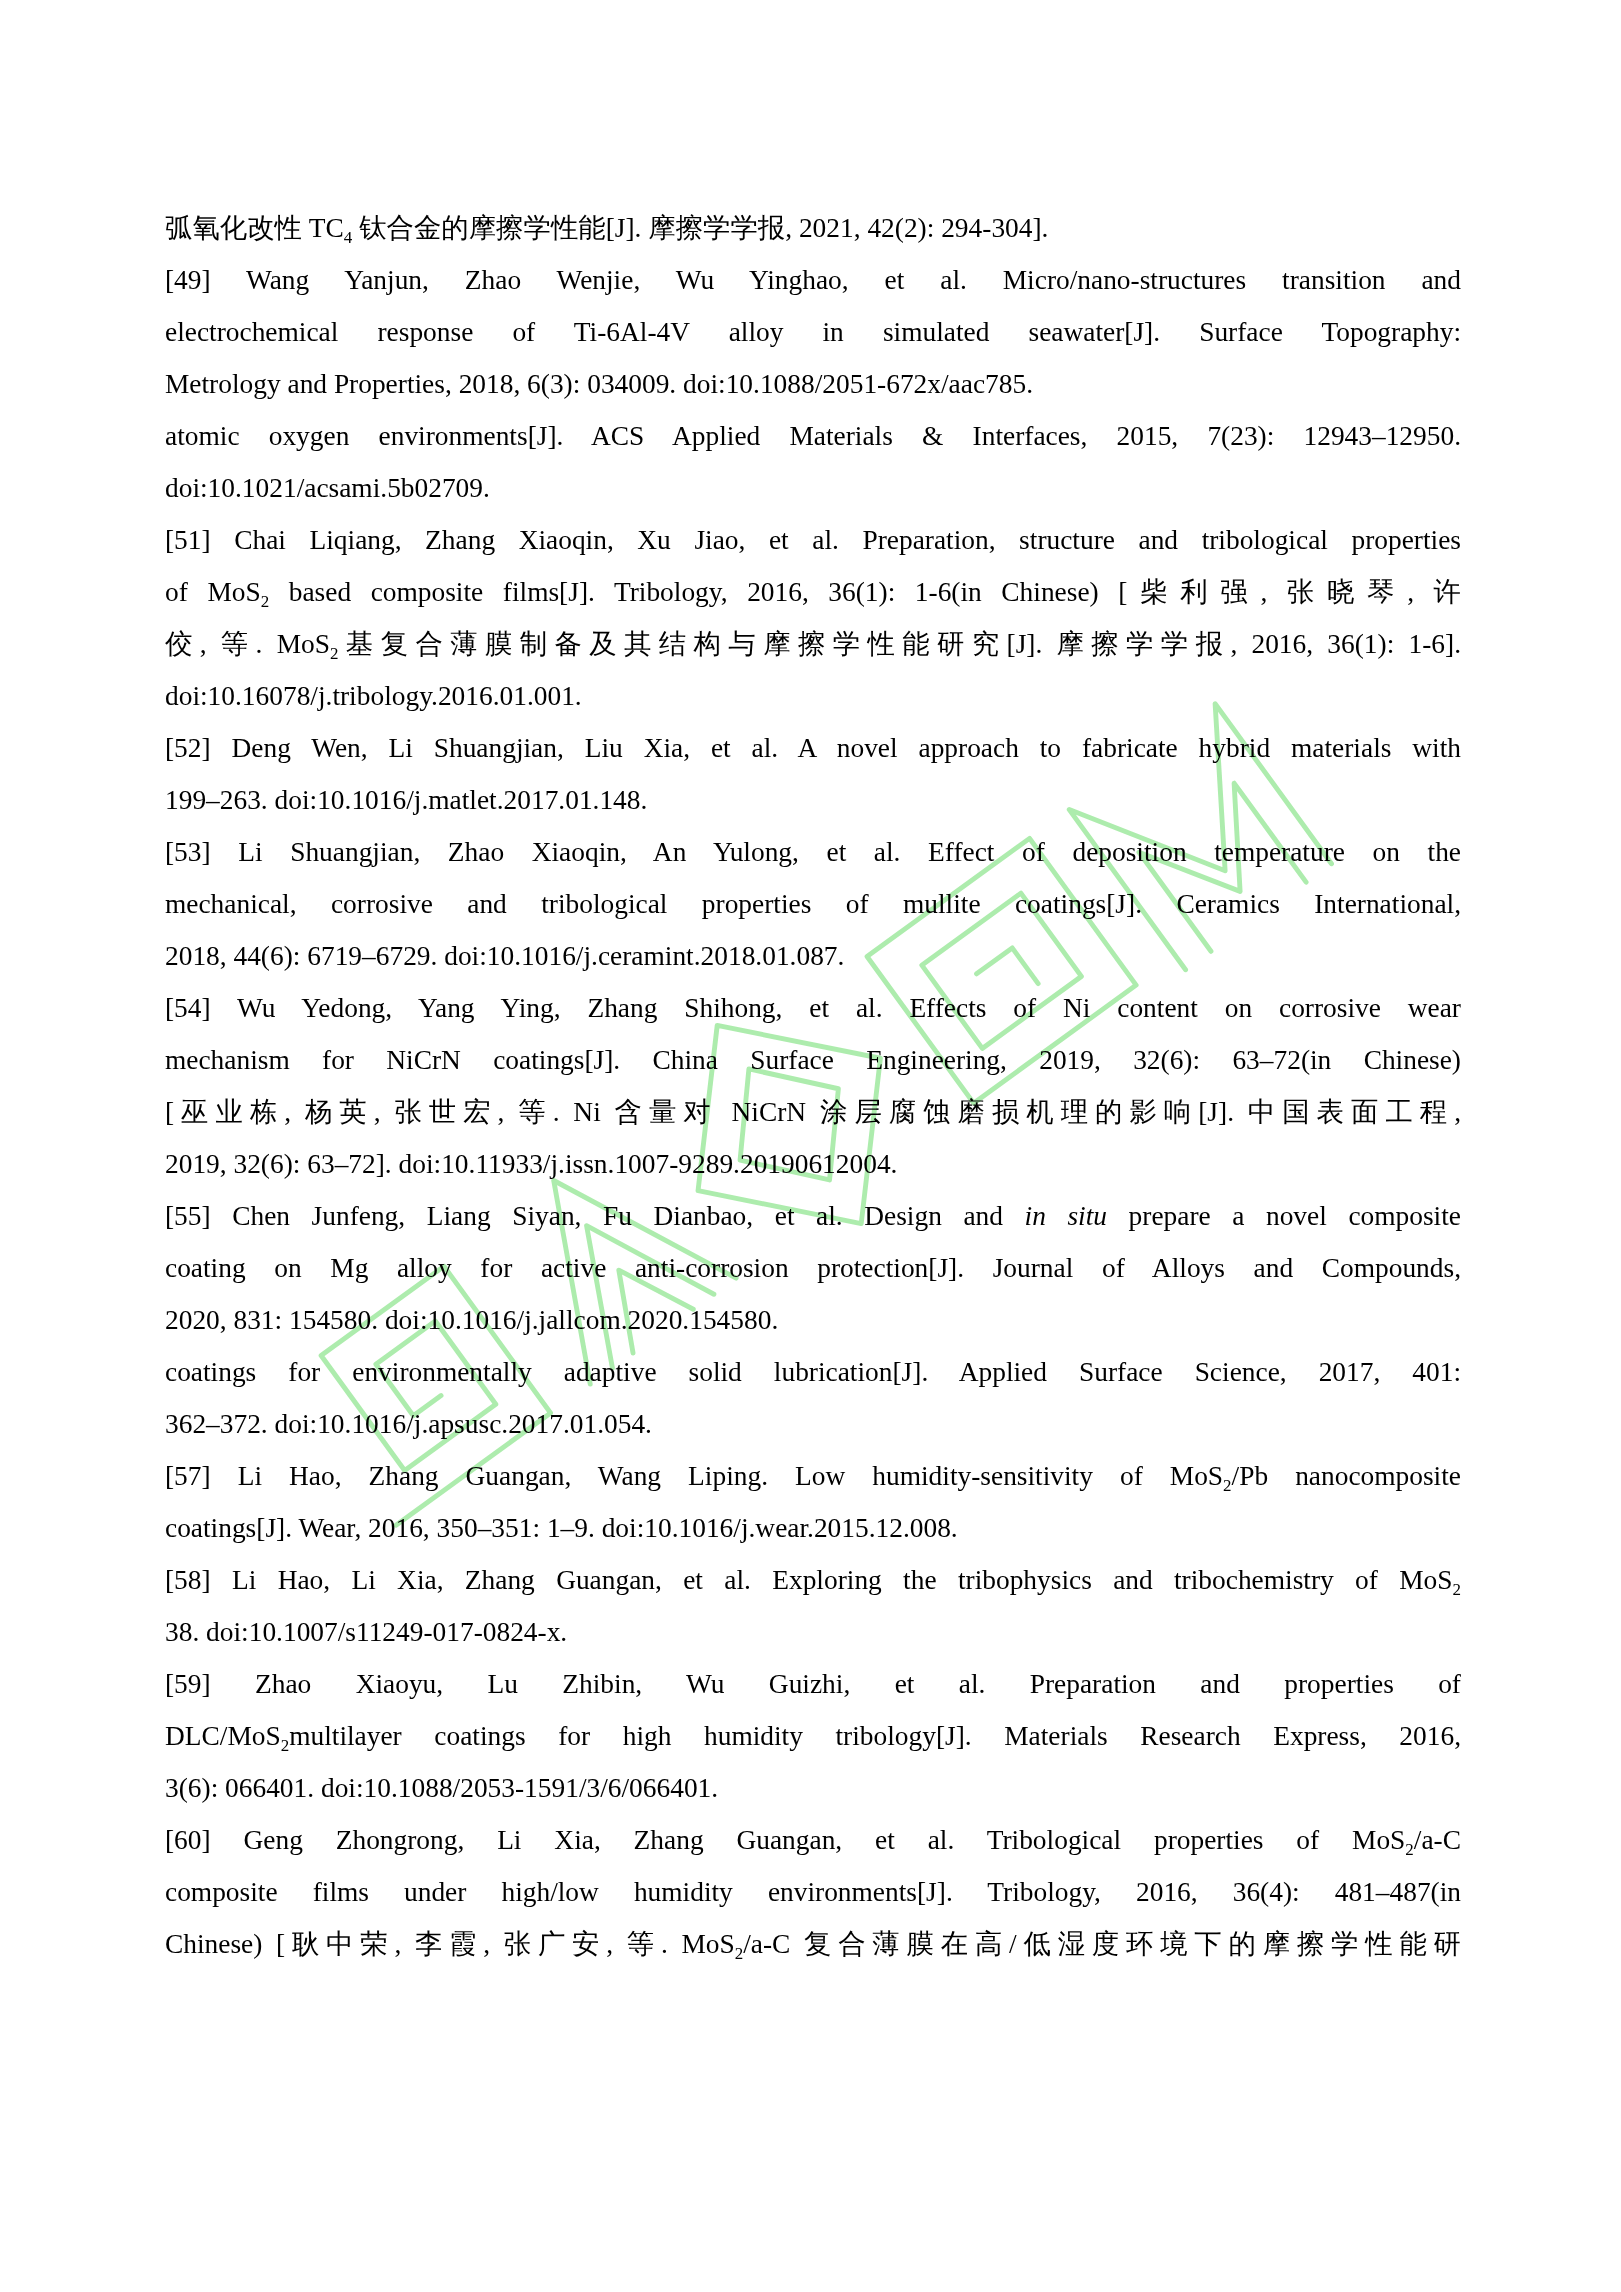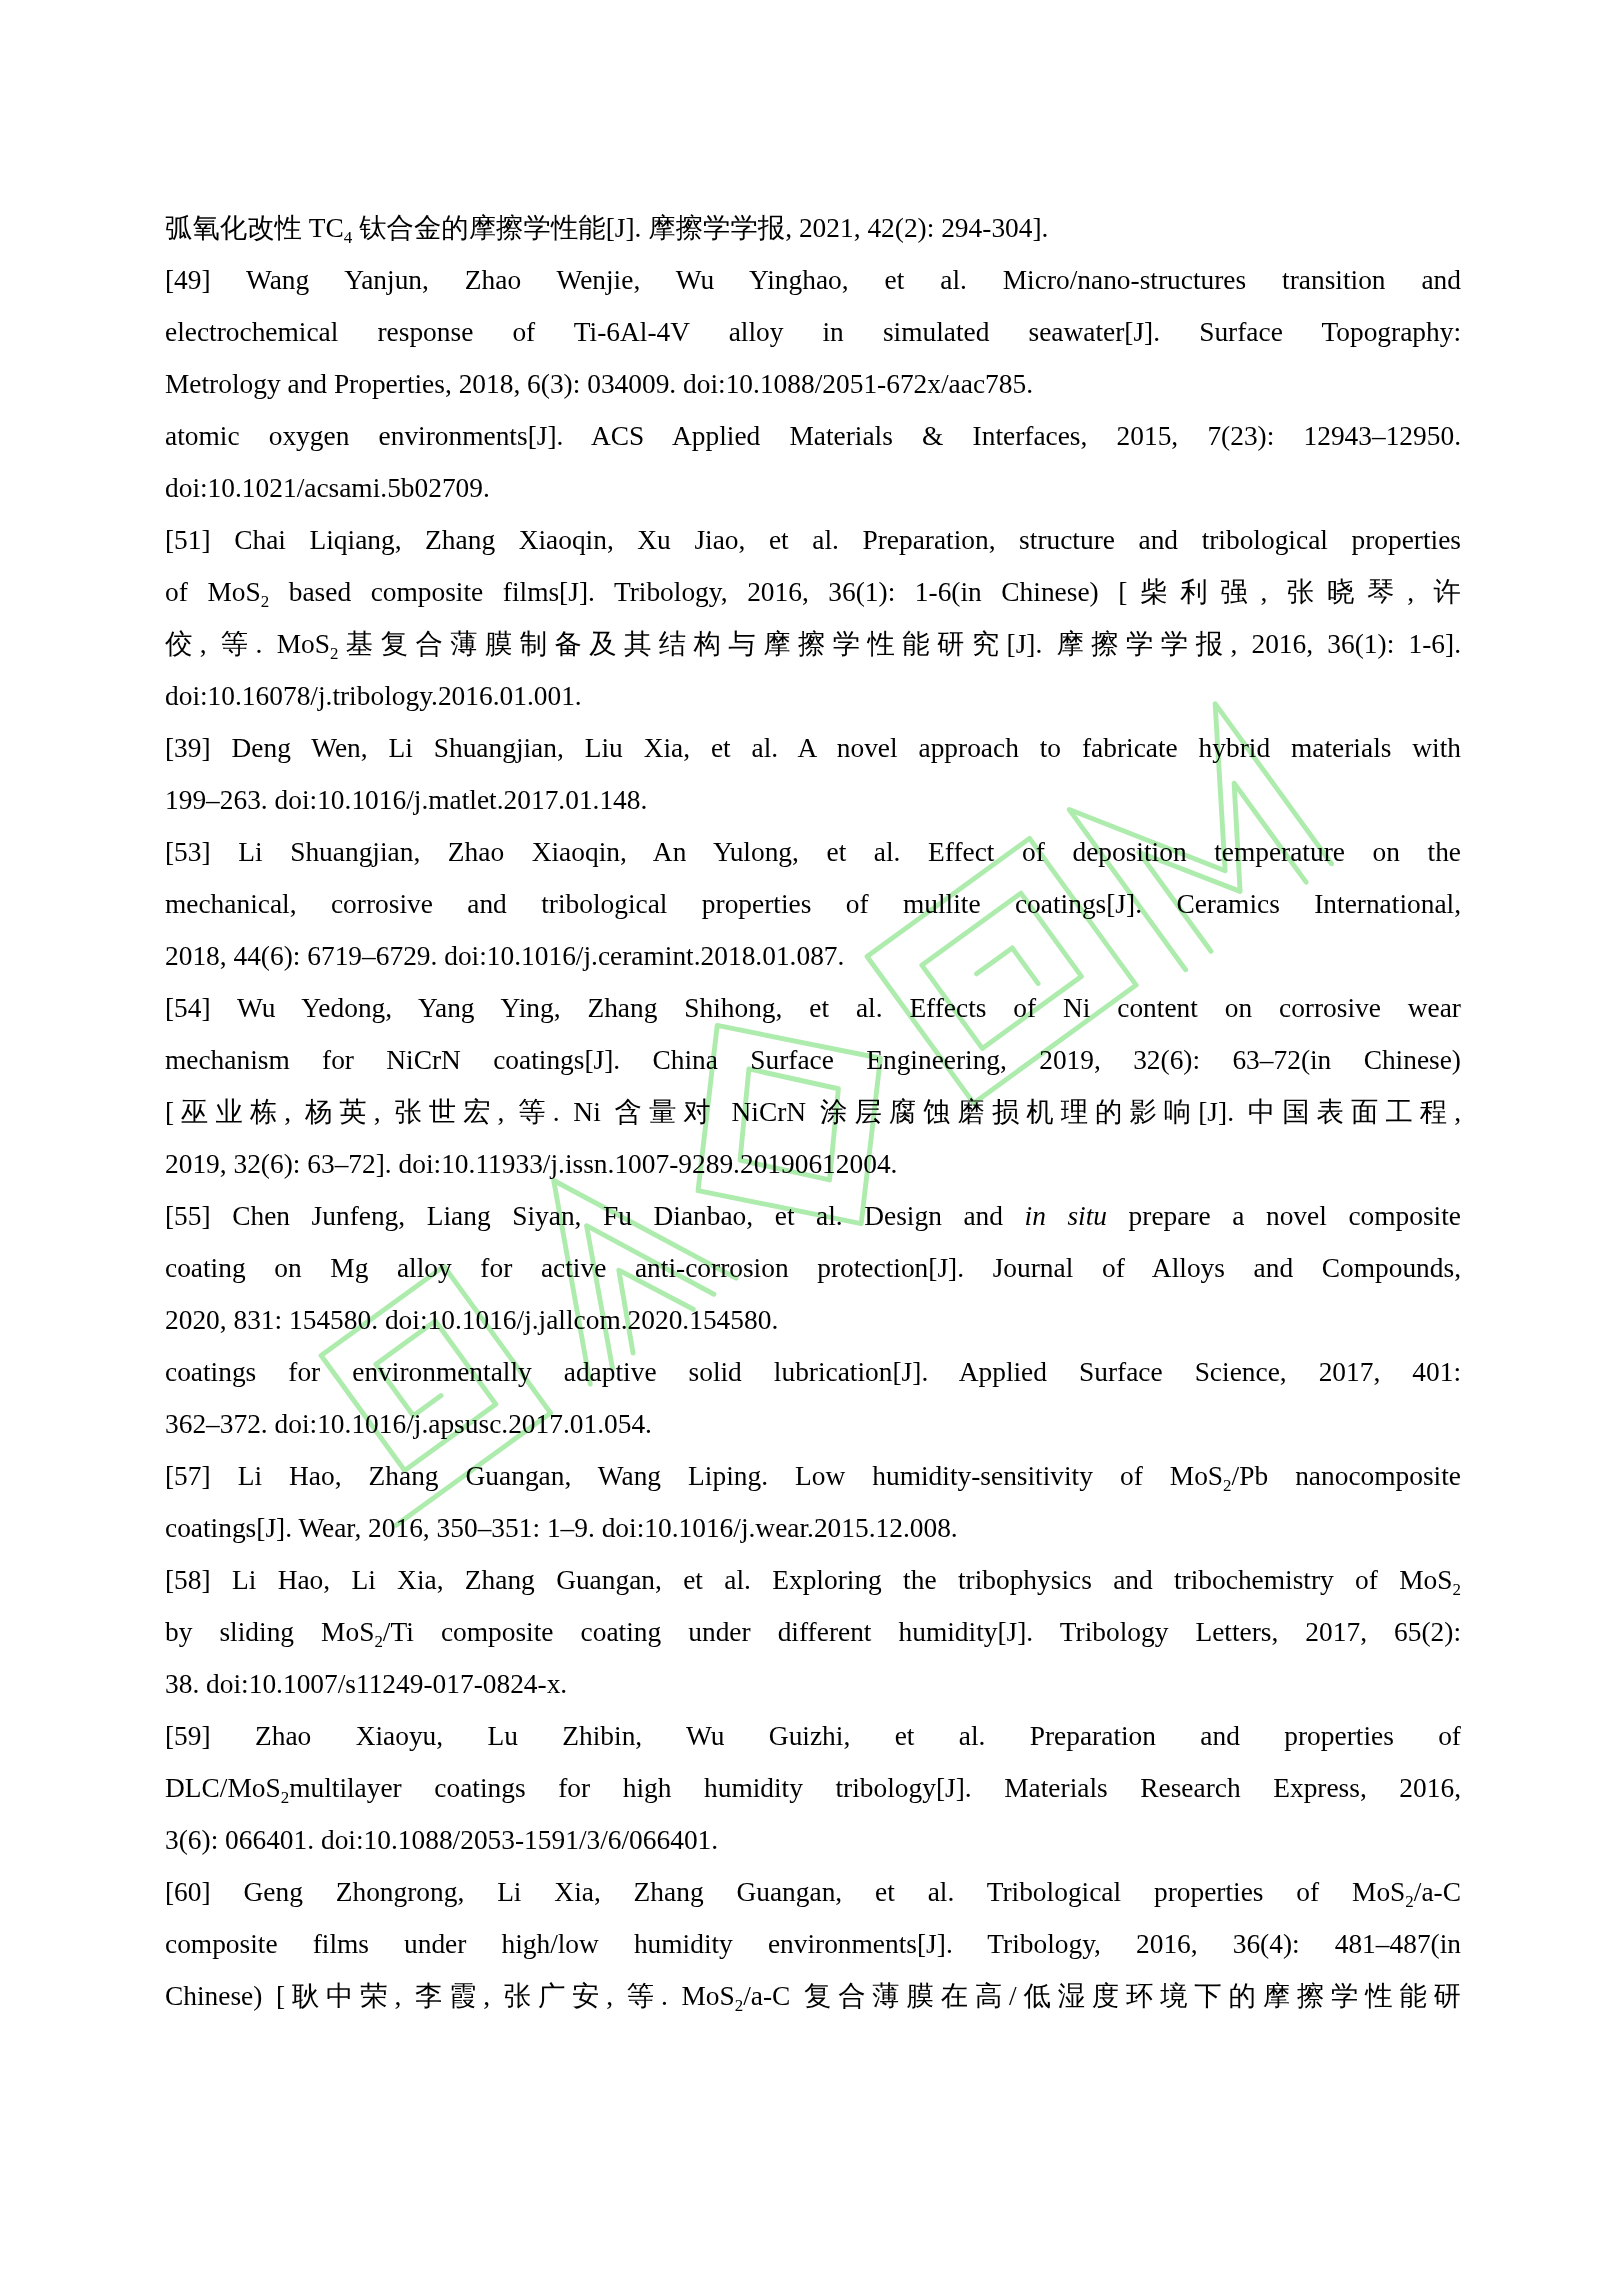--- a/index.html
+++ b/index.html
@@ -62,38 +62,37 @@
       <div class="line left">弧氧化改性 TC<sub>4</sub> 钛合金的摩擦学性能[J]. 摩擦学学报, 2021, 42(2): 294-304].</div>
       <div class="line justify">[49] Wang Yanjun, Zhao Wenjie, Wu Yinghao, et al. Micro/nano-structures transition and</div>
       <div class="line justify">electrochemical response of Ti-6Al-4V alloy in simulated seawater[J]. Surface Topography:</div>
       <div class="line left">Metrology and Properties, 2018, 6(3): 034009. doi:10.1088/2051-672x/aac785.</div>
       <div class="line justify">atomic oxygen environments[J]. ACS Applied Materials &amp; Interfaces, 2015, 7(23): 12943–12950.</div>
       <div class="line left">doi:10.1021/acsami.5b02709.</div>
       <div class="line justify">[51] Chai Liqiang, Zhang Xiaoqin, Xu Jiao, et al. Preparation, structure and tribological properties</div>
       <div class="line justify">of MoS<sub>2</sub> based composite films[J]. Tribology, 2016, 36(1): 1-6(in Chinese) [柴利强, 张晓琴, 许</div>
       <div class="line justify">佼, 等. MoS<sub>2</sub>基复合薄膜制备及其结构与摩擦学性能研究[J]. 摩擦学学报, 2016, 36(1): 1-6].</div>
       <div class="line left">doi:10.16078/j.tribology.2016.01.001.</div>
-      <div class="line justify">[39] Deng Wen, Li Shuangjian, Liu Xia, et al. A novel approach to fabricate hybrid materials with</div>
+      <div class="line justify">[52] Deng Wen, Li Shuangjian, Liu Xia, et al. A novel approach to fabricate hybrid materials with</div>
       <div class="line left">199–263. doi:10.1016/j.matlet.2017.01.148.</div>
       <div class="line justify">[53] Li Shuangjian, Zhao Xiaoqin, An Yulong, et al. Effect of deposition temperature on the</div>
       <div class="line justify">mechanical, corrosive and tribological properties of mullite coatings[J]. Ceramics International,</div>
       <div class="line left">2018, 44(6): 6719–6729. doi:10.1016/j.ceramint.2018.01.087.</div>
       <div class="line justify">[54] Wu Yedong, Yang Ying, Zhang Shihong, et al. Effects of Ni content on corrosive wear</div>
       <div class="line justify">mechanism for NiCrN coatings[J]. China Surface Engineering, 2019, 32(6): 63–72(in Chinese)</div>
       <div class="line justify">[巫业栋, 杨英, 张世宏, 等. Ni 含量对 NiCrN 涂层腐蚀磨损机理的影响[J]. 中国表面工程,</div>
       <div class="line left">2019, 32(6): 63–72]. doi:10.11933/j.issn.1007-9289.20190612004.</div>
       <div class="line justify">[55] Chen Junfeng, Liang Siyan, Fu Dianbao, et al. Design and <i>in situ</i> prepare a novel composite</div>
       <div class="line justify">coating on Mg alloy for active anti-corrosion protection[J]. Journal of Alloys and Compounds,</div>
       <div class="line left">2020, 831: 154580. doi:10.1016/j.jallcom.2020.154580.</div>
       <div class="line justify">coatings for environmentally adaptive solid lubrication[J]. Applied Surface Science, 2017, 401:</div>
       <div class="line left">362–372. doi:10.1016/j.apsusc.2017.01.054.</div>
       <div class="line justify">[57] Li Hao, Zhang Guangan, Wang Liping. Low humidity-sensitivity of MoS<sub>2</sub>/Pb nanocomposite</div>
       <div class="line left">coatings[J]. Wear, 2016, 350–351: 1–9. doi:10.1016/j.wear.2015.12.008.</div>
       <div class="line justify">[58] Li Hao, Li Xia, Zhang Guangan, et al. Exploring the tribophysics and tribochemistry of MoS<sub>2</sub></div>
-      <div class="line justify">by sliding MoS<sub>2</sub>/Ti composite coating under different humidity[J]. Tribology Letters, 2017, 65(2):</div>
       <div class="line left">38. doi:10.1007/s11249-017-0824-x.</div>
       <div class="line justify">[59] Zhao Xiaoyu, Lu Zhibin, Wu Guizhi, et al. Preparation and properties of</div>
       <div class="line justify">DLC/MoS<sub>2</sub>multilayer coatings for high humidity tribology[J]. Materials Research Express, 2016,</div>
       <div class="line left">3(6): 066401. doi:10.1088/2053-1591/3/6/066401.</div>
       <div class="line justify">[60] Geng Zhongrong, Li Xia, Zhang Guangan, et al. Tribological properties of MoS<sub>2</sub>/a-C</div>
       <div class="line justify">composite films under high/low humidity environments[J]. Tribology, 2016, 36(4): 481–487(in</div>
       <div class="line justify">Chinese) [耿中荣, 李霞, 张广安, 等. MoS<sub>2</sub>/a-C 复合薄膜在高/低湿度环境下的摩擦学性能研</div>
     </div>
 </div>
 

